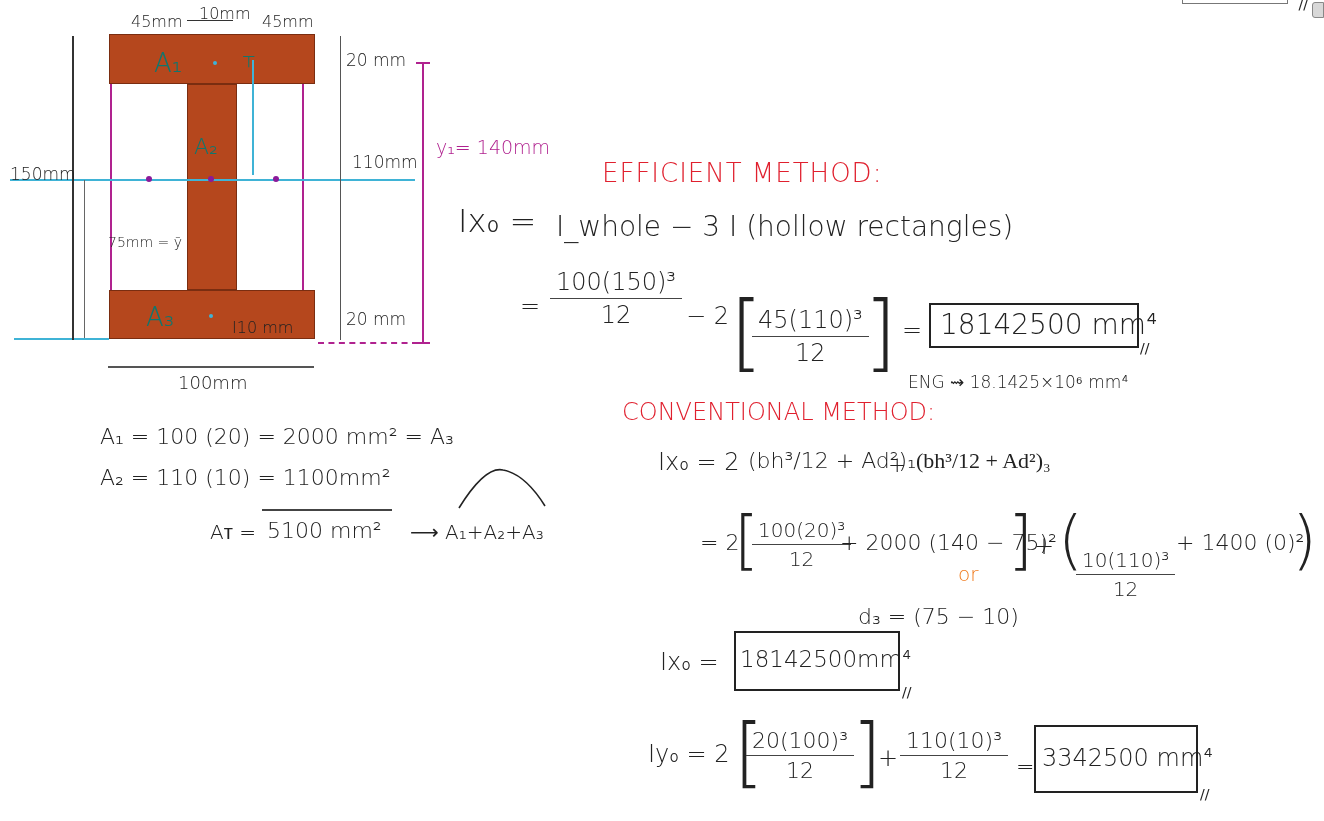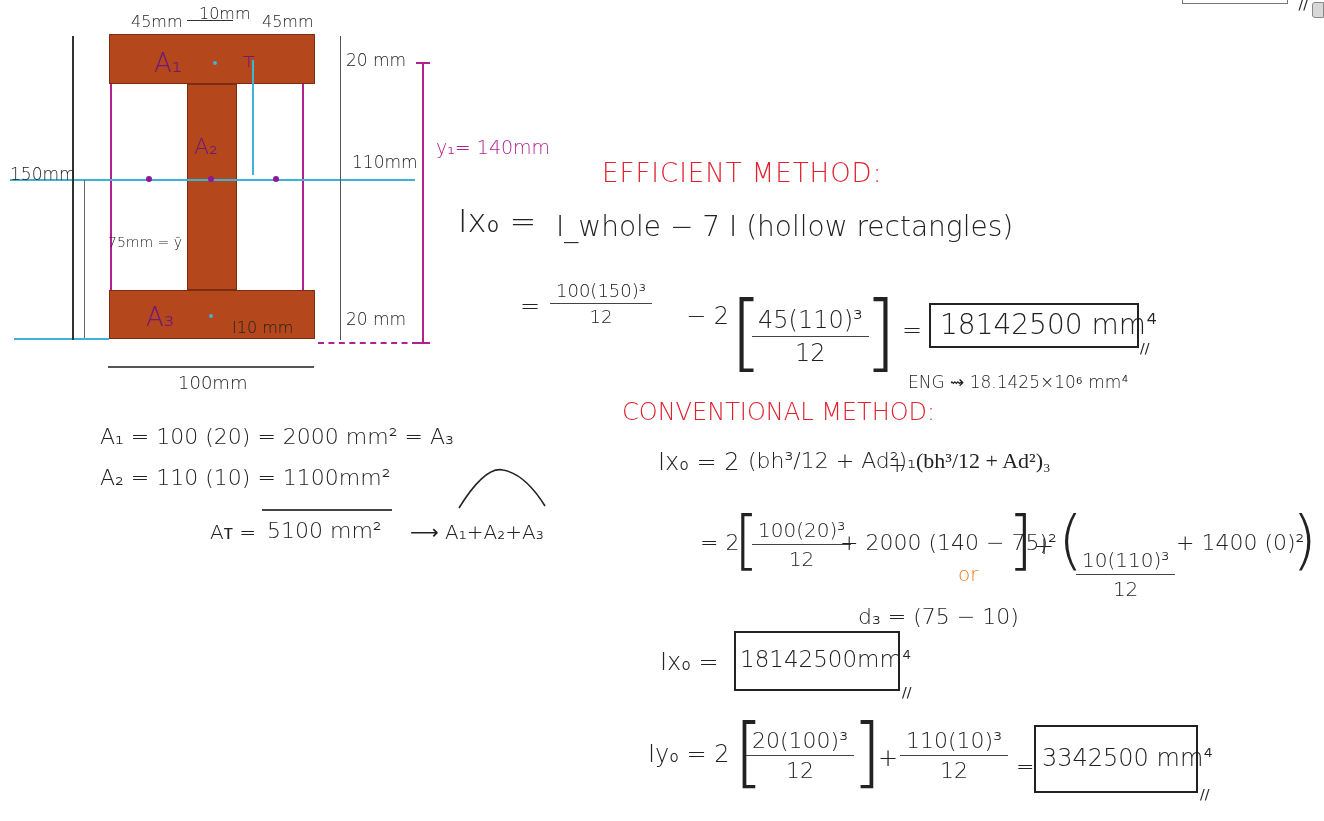--- a/index.html
+++ b/index.html
@@ -1,21 +1,21 @@
 <!DOCTYPE html>
 <html><head>
 <meta charset="utf-8">
 <style>
   html, body { margin:0; padding:0; background:#ffffff; }
   body { width:1324px; height:821px; position:relative; overflow:hidden;
          font-family:"DejaVu Sans", sans-serif; color:#1a1a1a; }
   .abs { position:absolute; white-space:nowrap; }
   .hand { font-family:"DejaVu Sans", sans-serif; font-weight:300; }
   .blk { color:#222; }
-  .cyan { color:#701a75; }
+  .cyan { color:#0f766e; }
   .mag { color:#b0228f; }
   .red { color:#e0202e; }
   .orange { color:#f07a1c; }
   .flange { position:absolute; background:#b5471d; border:1px solid #7a2d10; box-sizing:border-box; }
   .box { position:absolute; border:2px solid #222; box-sizing:border-box; }
   .frac { display:inline-flex; flex-direction:column; align-items:center; vertical-align:middle; }
   .frac .num { border-bottom:1.5px solid #444; padding:0 6px 2px; }
   .frac .den { padding-top:2px; }
   .page-corner { position:absolute; top:0; right:36px; width:104px; height:3px; border:1px solid #777; border-top:none; }
   .scroll-tab { position:absolute; top:2px; right:0; width:10px; height:14px; background:#d8d8d8; border:1px solid #888; border-radius:3px 0 0 3px; }
@@ -83,24 +83,24 @@
   <div class="abs blk hand" style="left:267px;top:518px;font-size:22px;">5100 mm²</div>
   <div class="abs blk hand" style="left:410px;top:520px;font-size:20px;">⟶ A₁+A₂+A₃</div>
   <svg class="abs" style="left:455px;top:466px;" width="95" height="44">
     <path d="M4 42 Q 30 0 48 4 Q 70 8 90 40" fill="none" stroke="#222" stroke-width="1.6"></path>
   </svg>
 </div>
 
 <div>
   <div class="abs red hand" style="left:602px;top:158px;font-size:26px;letter-spacing:1px;">EFFICIENT METHOD:</div>
   <div class="abs blk hand" style="left:458px;top:202px;font-size:32px;">Ix₀ =</div>
-  <div class="abs blk hand" style="left:556px;top:210px;font-size:28px;">I_whole − 7 I (hollow rectangles)</div>
+  <div class="abs blk hand" style="left:556px;top:210px;font-size:28px;">I_whole − 3 I (hollow rectangles)</div>
 
   <div class="abs blk hand" style="left:520px;top:292px;font-size:24px;">=</div>
-  <div class="abs blk hand" style="left:550px;top:280px;font-size:18px;">
+  <div class="abs blk hand" style="left:550px;top:268px;font-size:24px;">
     <span class="frac">
         <span class="num">100(150)³</span>
         <span class="den">12</span>
       </span>
   </div>
   <div class="abs blk hand" style="left:686px;top:302px;font-size:24px;">− 2</div>
   <div class="abs blk" style="left:730px;top:290px;font-size:84px;font-weight:200;line-height:1;">[</div>
   <div class="abs blk hand" style="left:752px;top:306px;font-size:24px;">
     <span class="frac">
         <span class="num">45(110)³</span>

